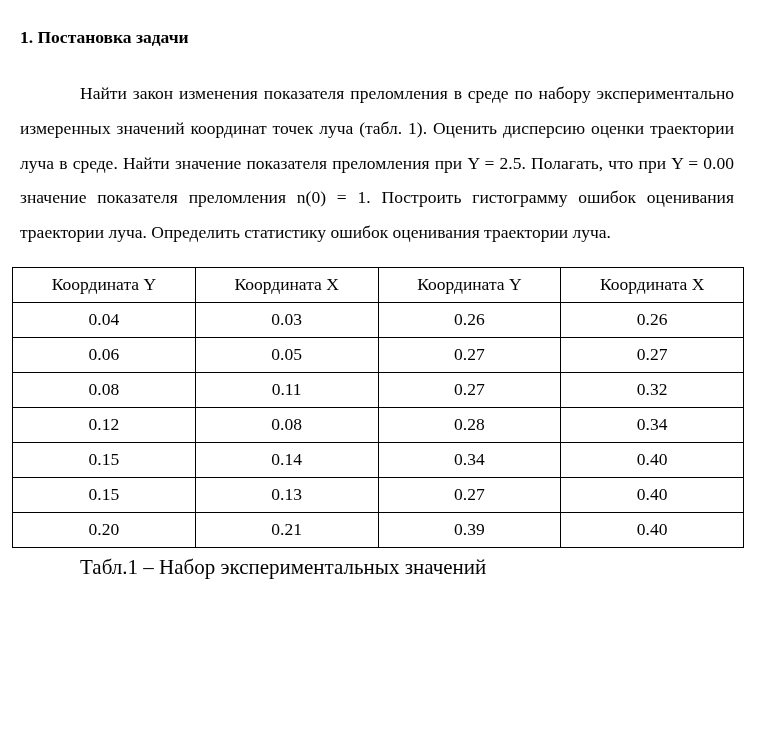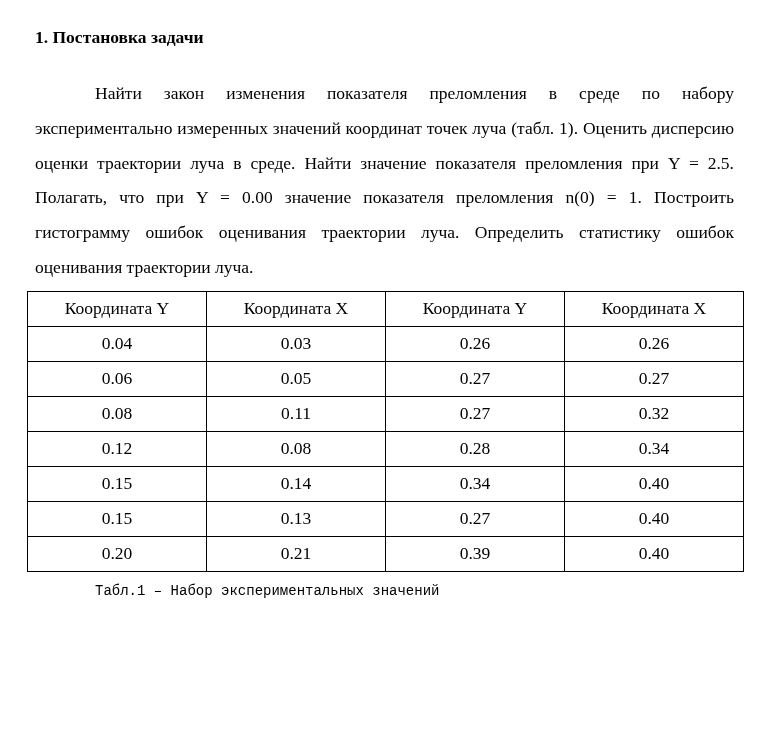--- a/index.html
+++ b/index.html
@@ -7,58 +7,57 @@
     padding: 0;
     background: #ffffff;
     color: #000000;
     font-family: "Liberation Serif", "DejaVu Serif", serif;
   }
   .page {
     position: relative;
     width: 772px;
     height: 736px;
     box-sizing: border-box;
-    padding: 26px 38px 0 35px;
+    padding: 26px 38px 0 20px;
     background: #ffffff;
     overflow: hidden;
   }
   .heading {
     font-size: 17.5px;
     font-weight: bold;
     margin: 0 0 0 0;
     line-height: 22px;
   }
   .task-paragraph {
     margin: 28px 0 0 0;
     font-size: 17.5px;
     line-height: 34.8px;
     text-align: justify;
     text-indent: 60px;
   }
   table.data-table {
     border-collapse: collapse;
     width: calc(100% + 18px);
-    margin: 6px -10px 0 -8px;
+    margin: 17px -10px 0 -8px;
     table-layout: fixed;
     font-size: 17.5px;
   }
   table.data-table th,
   table.data-table td {
     border: 1px solid #000000;
     text-align: center;
     font-weight: normal;
     height: 34px;
     padding: 0 4px;
     vertical-align: middle;
   }
   .table-caption {
-    font-size: 14px;
+    font-size: 21px;
     margin: 7px 0 0 60px;
     line-height: 24px;
-    font-family: Liberation Mono, monospace;
   }
 </style>
 </head>
 <body>
 
 <div class="page">
 
   <h1 class="heading">1. Постановка задачи</h1>
 
   <p class="task-paragraph">Найти закон изменения показателя преломления в среде по набору экспериментально измеренных значений координат точек луча (табл. 1). Оценить дисперсию оценки траектории луча в среде. Найти значение показателя преломления при Y = 2.5. Полагать, что при Y = 0.00 значение показателя преломления n(0) = 1. Построить гистограмму ошибок оценивания траектории луча. Определить  статистику ошибок оценивания траектории луча.</p>

